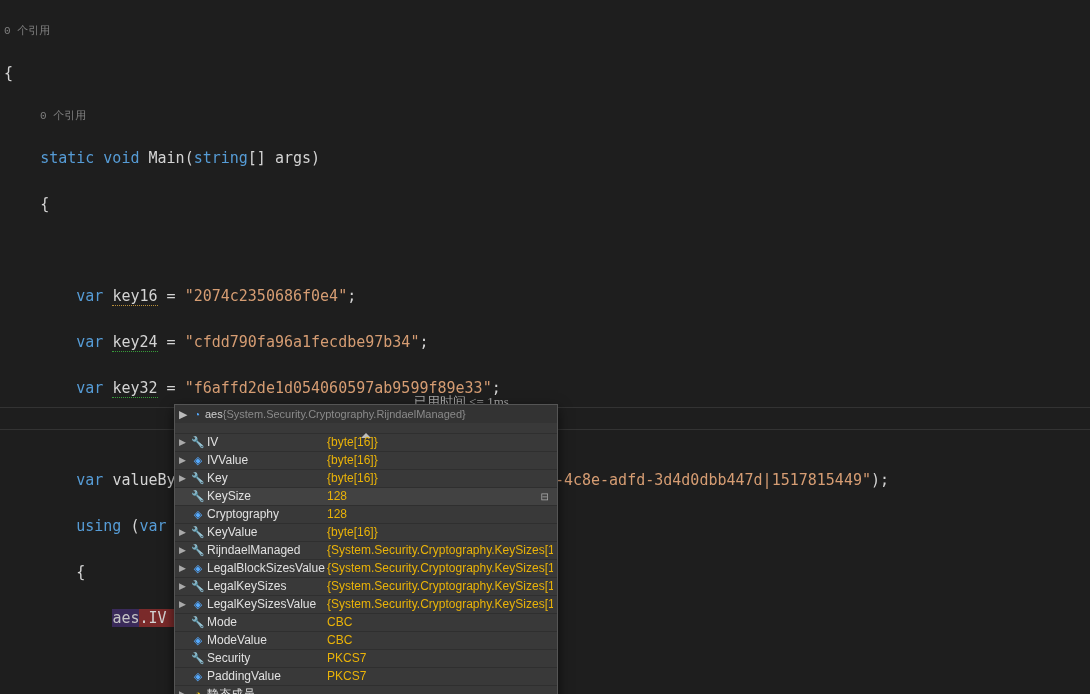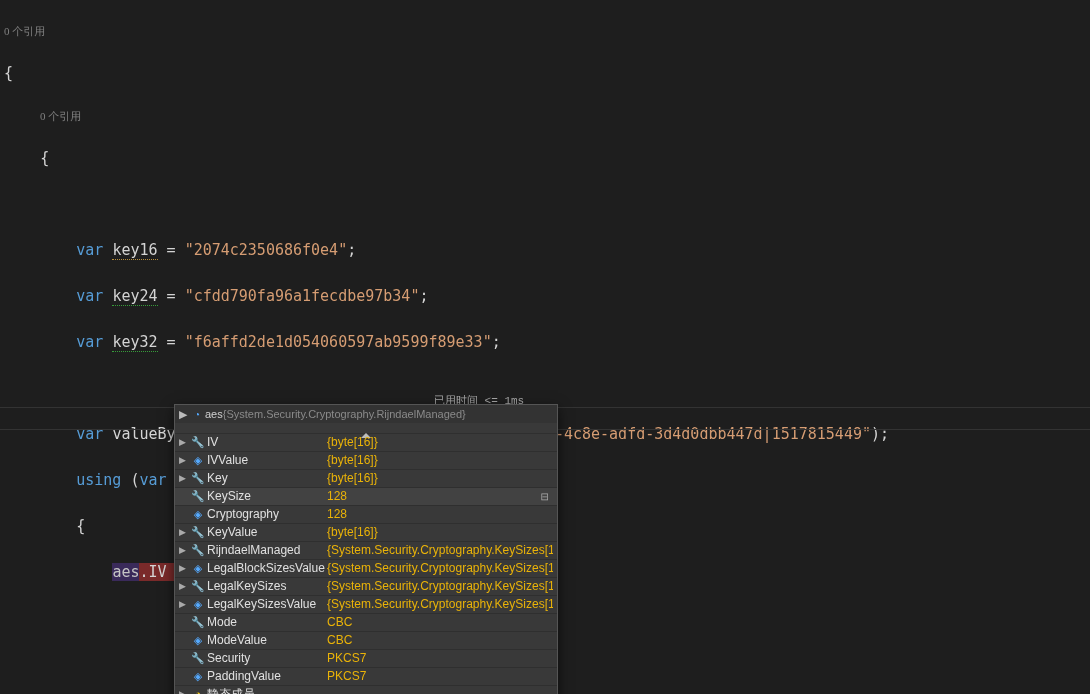--- a/index.html
+++ b/index.html
@@ -8,32 +8,32 @@
     font-family:"NSimSun","SimSun","Consolas",monospace;
     font-size:15px;
     width:1090px;
     height:694px;
     overflow:hidden;
     color:#d4d4d4;
     position:relative;
     line-height:23px;
   }
   .code-area { padding:0 0 0 4px; white-space:pre; }
-  .codelens { color:#808080; font-size:11px; line-height:16px; font-family:Liberation Serif, serif; }
+  .codelens { color:#808080; font-size:11px; line-height:16px; font-family:Liberation Mono, monospace; }
   .k-blue { color:#569cd6; }
   .k-type { color:#4ec9b0; }
   .k-str { color:#d69d73; }
   .line { height:23px; }
   .sel-aes { background:#0a7c24; color:#fff; }
   .hl-red { background:#7a2a2a; }
   .hl-purple { background:#3a2a5a; color:#c5c5c5; }
   .dotted { border-bottom:1px dotted #b98f3a;margin-top:16px; }
   .dotted-green { border-bottom:1px dotted #379c3a;text-align:center; }
   .current-line { position:absolute; left:0; right:0; height:23px; border-top:1px solid #333; border-bottom:1px solid #333; top:407px; z-index:0; }
-  .elapsed { font-size:11px; color:#a8a8a8; font-family:Liberation Mono, monospace; position:absolute; left:434px; top:390px;}
+  .elapsed { font-size:13px; color:#a8a8a8; font-family:Liberation Serif, serif; position:absolute; left:414px; top:390px;}
   
   .popup {
     position:absolute;
     left:174px; top:404px;
     width:384px;
     background:#393939;
     border:1px solid #555;
     box-shadow:0 4px 12px rgba(0,0,0,0.6);
     font-family:"Microsoft YaHei","Segoe UI",sans-serif;
     font-size:12px;
@@ -68,20 +68,21 @@
 </style>
 </head>
 <body>
 
 <div class="current-line"></div>
 
 <div class="code-area">
 <div class="codelens">0 个引用</div>
 <div class="line"><span>{</span></div>
 <div class="codelens" style="padding-left:36px">0 个引用</div>
+<div class="line">    <span class="k-blue">static</span> <span class="k-blue">void</span> <span>Main</span><span>(</span><span class="k-blue">string</span><span>[]</span><span> args</span><span>)</span></div>
 <div class="line">    <span>{</span></div>
 <div class="line"> </div>
 <div class="line">        <span class="k-blue">var</span> <span class="dotted">key16</span><span> = </span><span class="k-str">"2074c2350686f0e4"</span><span>;</span></div>
 <div class="line">        <span class="k-blue">var</span> <span class="dotted-green">key24</span><span> = </span><span class="k-str">"cfdd790fa96a1fecdbe97b34"</span><span>;</span></div>
 <div class="line">        <span class="k-blue">var</span> <span class="dotted-green">key32</span><span> = </span><span class="k-str">"f6affd2de1d054060597ab9599f89e33"</span><span>;</span></div>
 <div class="line"> </div>
 <div class="line">        <span class="k-blue">var</span> <span>valueByte</span><span> = </span><span class="k-type">Encoding</span><span>.UTF8.</span><span>GetBytes</span>(<span class="k-str">"4db737d4-a7fe-4c8e-adfd-3d4d0dbb447d|1517815449"</span>)<span>;</span></div>
 <div class="line">        <span class="k-blue">using</span> (<span class="k-blue">var</span> <span class="sel-aes">aes</span><span> = </span><span class="k-blue">new</span> <span class="k-type">RijndaelManaged</span><span>()</span>)</div>
 <div class="line">        <span>{</span></div>
 <div class="line">            <span class="hl-red"><span class="hl-purple">aes</span>.<span>IV</span><span> = </span><span class="k-type">Encoding</span><span>.UTF8.</span><span>GetBytes</span><span>(key16)</span>;</span></div>

